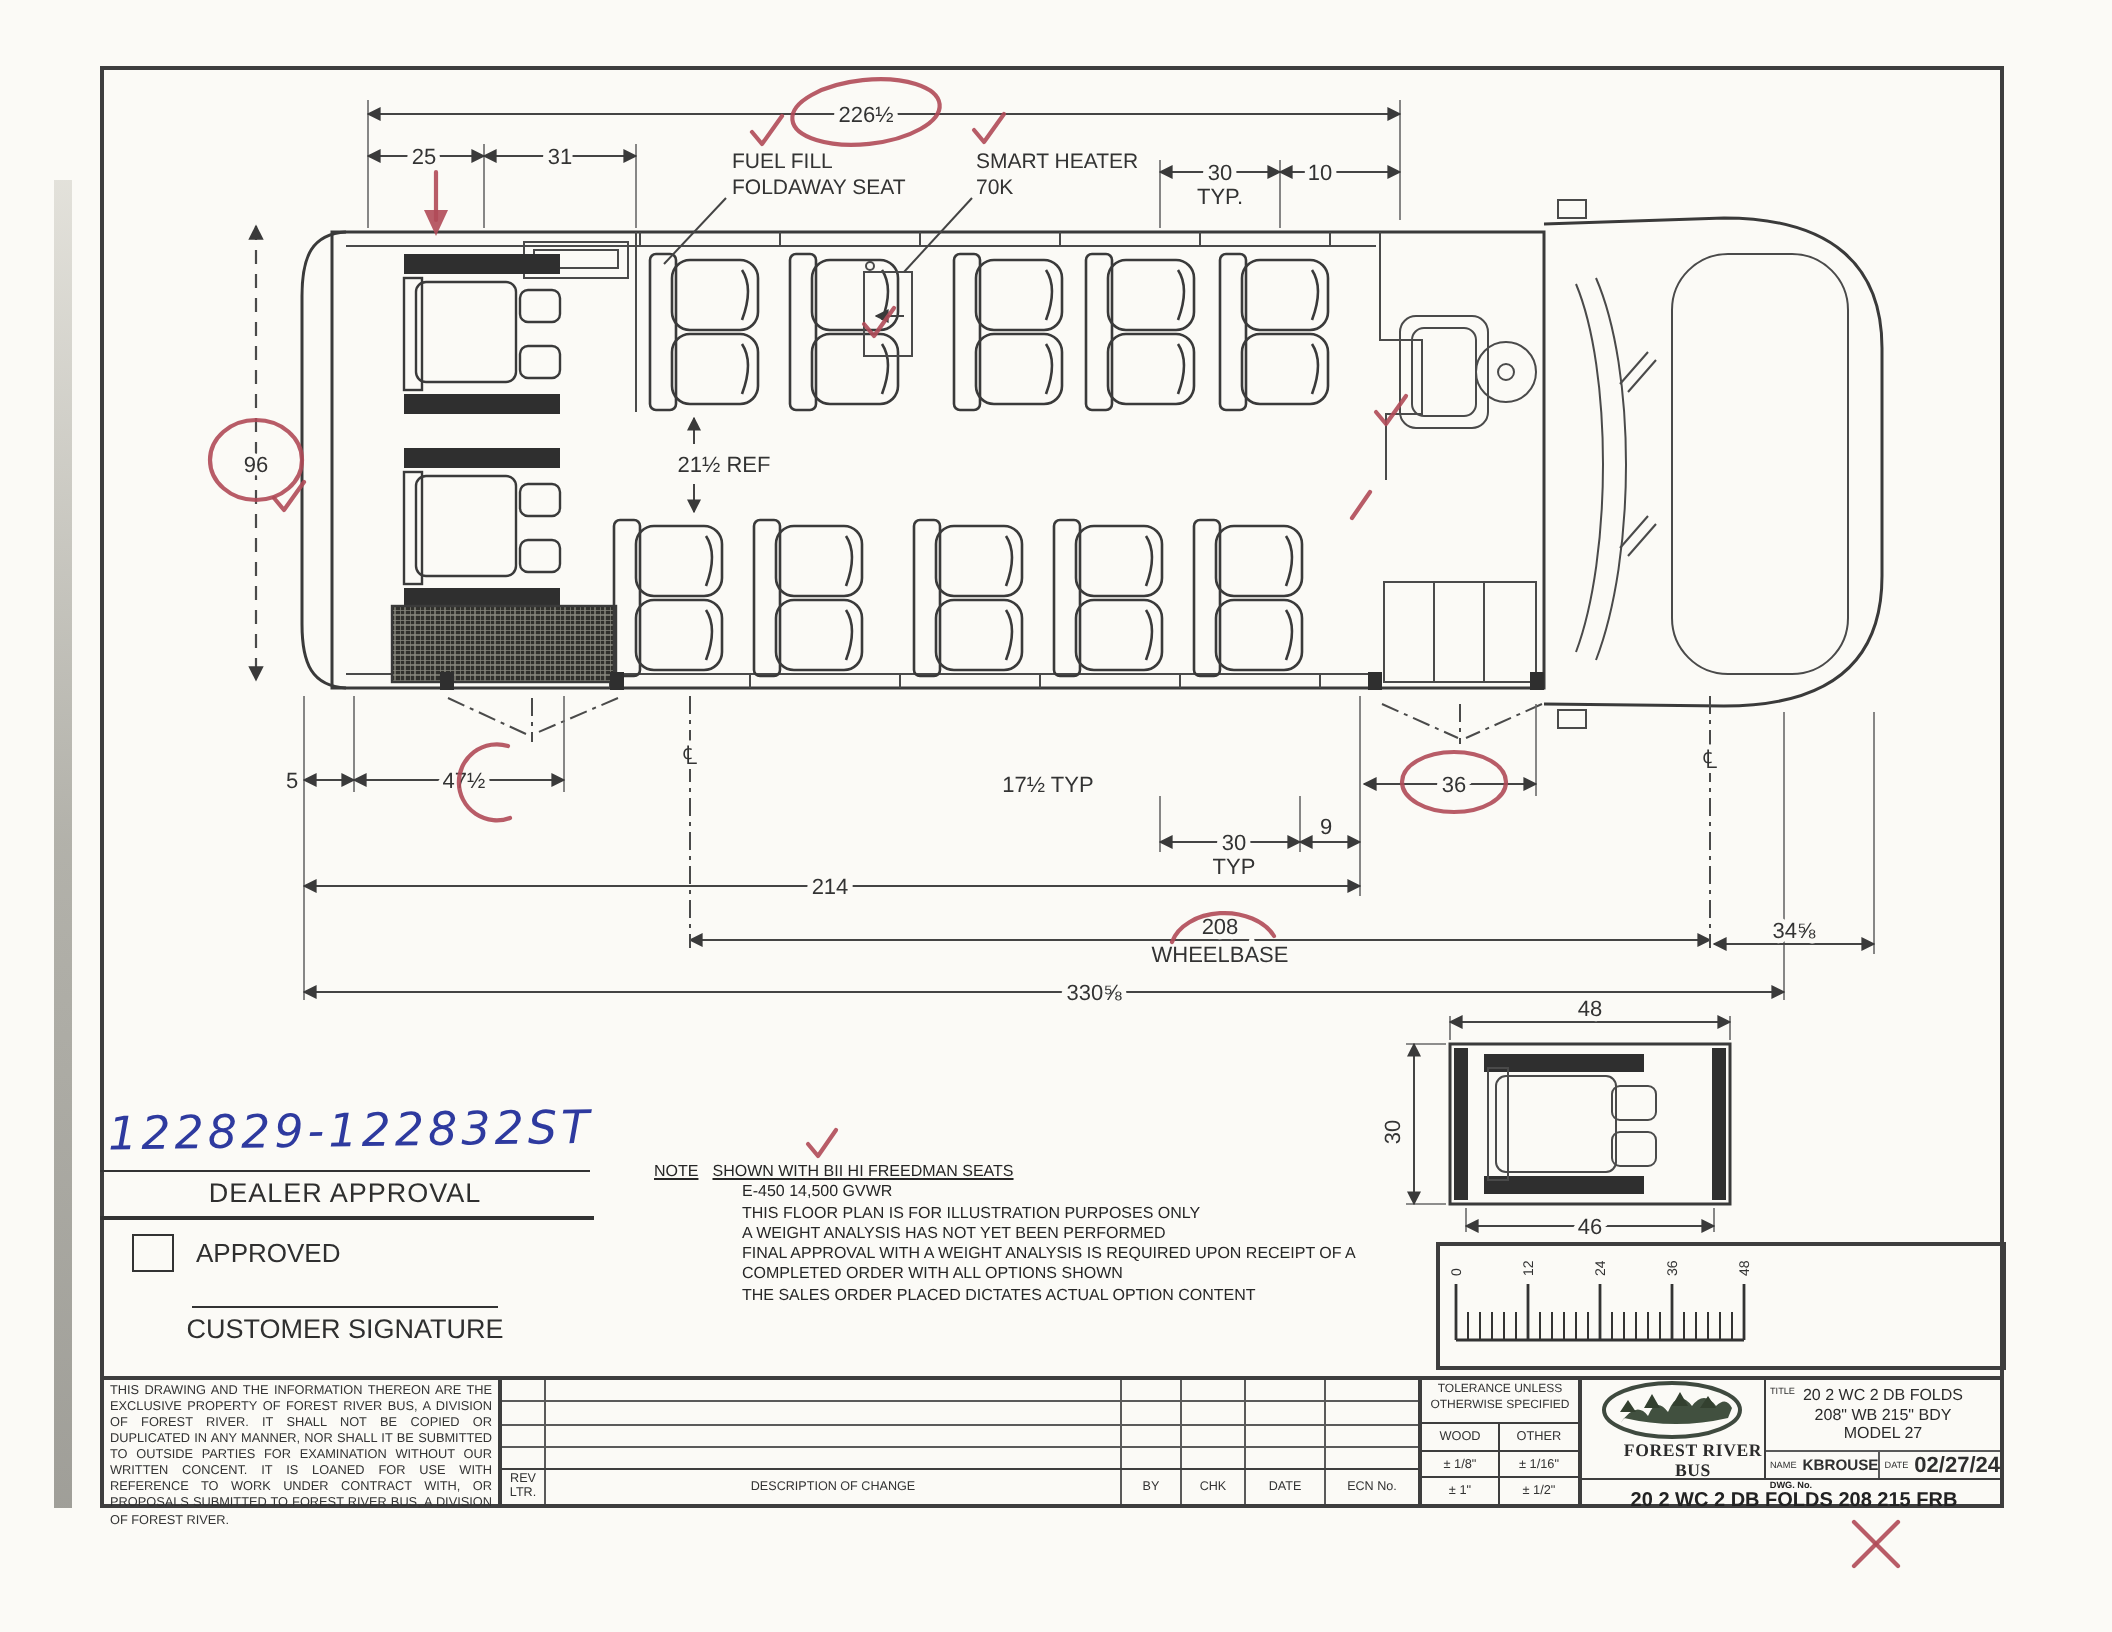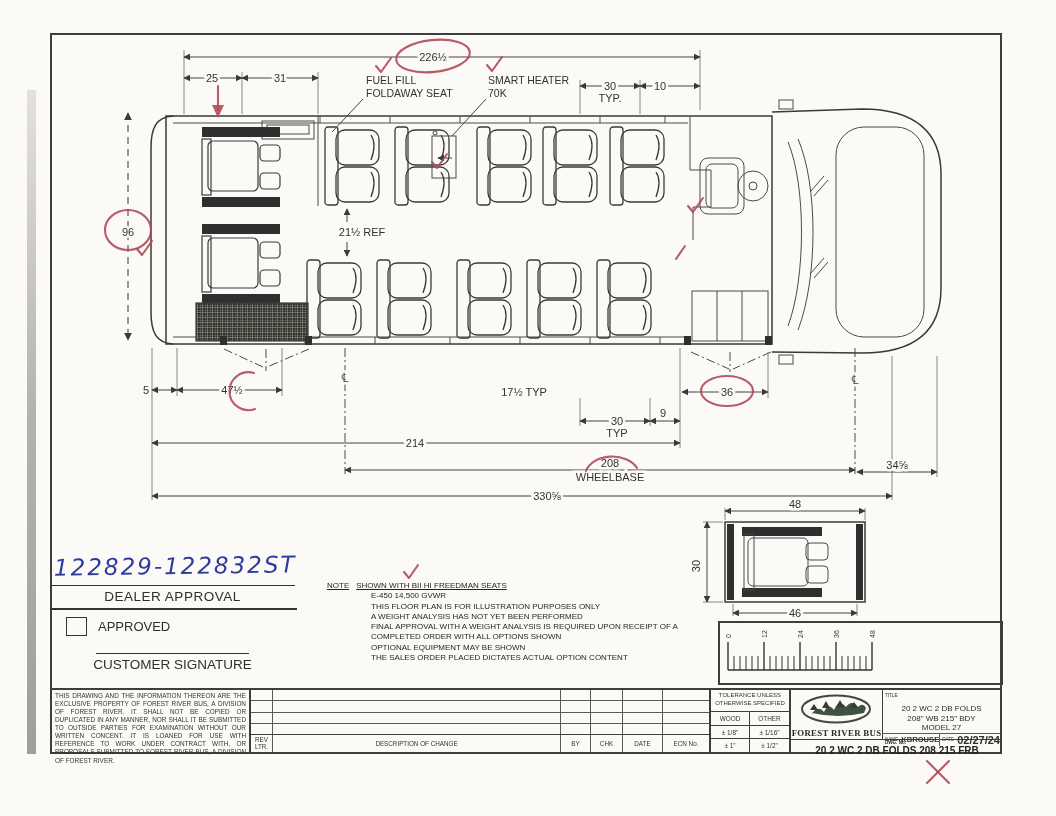--- a/index.html
+++ b/index.html
@@ -59,23 +59,23 @@
   .tol-row{flex:1;display:flex;border-bottom:1.5px solid #3e3e3e;}
   .tol-row:last-child{border-bottom:none;}
   .tol-cell{width:50%;display:flex;align-items:center;justify-content:center;font-size:6.4px;}
   .tol-cell.l{border-right:1.5px solid #3e3e3e;box-sizing:border-box;}
 
   .titleblk{flex:1;display:flex;flex-direction:column;}
   .t-top{height:49px;display:flex;border-bottom:1.5px solid #3e3e3e;}
   .t-logo{width:92px;border-right:1.5px solid #3e3e3e;box-sizing:border-box;display:flex;flex-direction:column;}
   .logo-art{flex:1;display:flex;align-items:center;justify-content:center;}
   .company{font-family:"Liberation Serif", serif;font-weight:bold;font-size:8.8px;
-        text-align:center;letter-spacing:.3px;padding-bottom:1px;color:#2b2b2b;}
+        text-align:center;letter-spacing:.3px;padding-bottom:1px;color:#2b2b2b;padding-left:20px;}
   .t-right{flex:1;display:flex;flex-direction:column;}
-  .t-title{flex:1;position:relative;border-bottom:1px solid #5a5a5a;text-align:center;font-size:8px;line-height:9.6px;padding-top:14px;color:#2b2b2b;}
+  .t-title{flex:1;position:relative;border-bottom:1px solid #5a5a5a;text-align:center;font-size:8px;line-height:9.6px;padding-top:3px;color:#2b2b2b;}
   .t-titlelabel{position:absolute;left:2px;top:1px;font-size:4.6px;}
   .t-name{height:13px;display:flex;font-size:7.6px;align-items:center;}
   .nm{flex:1;border-right:1px solid #5a5a5a;box-sizing:border-box;display:flex;align-items:center;padding-left:2px;height:100%;}
   .dt{flex:1;display:flex;align-items:center;padding-left:2px;height:100%;}
   .tinylab{font-size:4.6px;margin-right:3px;}
   .bval{font-weight:bold;}
   .t-dwg{height:15px;display:flex;align-items:center;font-size:10px;font-weight:bold;padding-left:3px;color:#222;flex-direction:column;}
 
   svg text{font-family:"Liberation Sans", sans-serif;}
   .overlay{position:absolute;inset:0;z-index:6;pointer-events:none;}
@@ -99,21 +99,20 @@
 <div class="notes">
   <div class="row0">
     <span class="note-lab">NOTE</span>
     <span>SHOWN WITH BII HI FREEDMAN SEATS</span>
   </div>
   <div class="nline">E-450 14,500 GVWR</div>
   <div class="nline">THIS FLOOR PLAN IS FOR ILLUSTRATION PURPOSES ONLY</div>
   <div class="nline">A WEIGHT ANALYSIS HAS NOT YET BEEN PERFORMED</div>
   <div class="nline">FINAL APPROVAL WITH A WEIGHT ANALYSIS IS REQUIRED UPON RECEIPT OF A</div>
   <div class="nline">COMPLETED ORDER WITH ALL OPTIONS SHOWN</div>
-  <div class="nline">OPTIONAL EQUIPMENT MAY BE SHOWN</div>
   <div class="nline">THE SALES ORDER PLACED DICTATES ACTUAL OPTION CONTENT</div>
 </div>
 
 <div class="scalebox">
   <svg width="160" height="58" viewBox="0 0 160 58">
     <g stroke="#333" stroke-width="1.4" fill="none">
       <line x1="8" y1="46" x2="152" y2="46"></line>
       <line x1="8" y1="18" x2="8" y2="46"></line>
         <line x1="44" y1="18" x2="44" y2="46"></line>
       <line x1="80" y1="18" x2="80" y2="46"></line>

